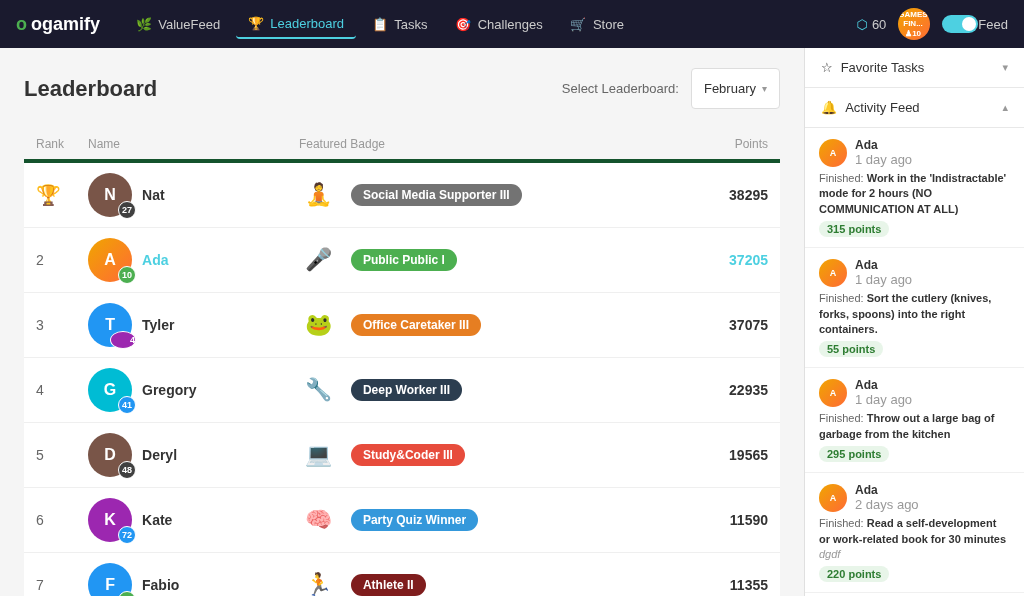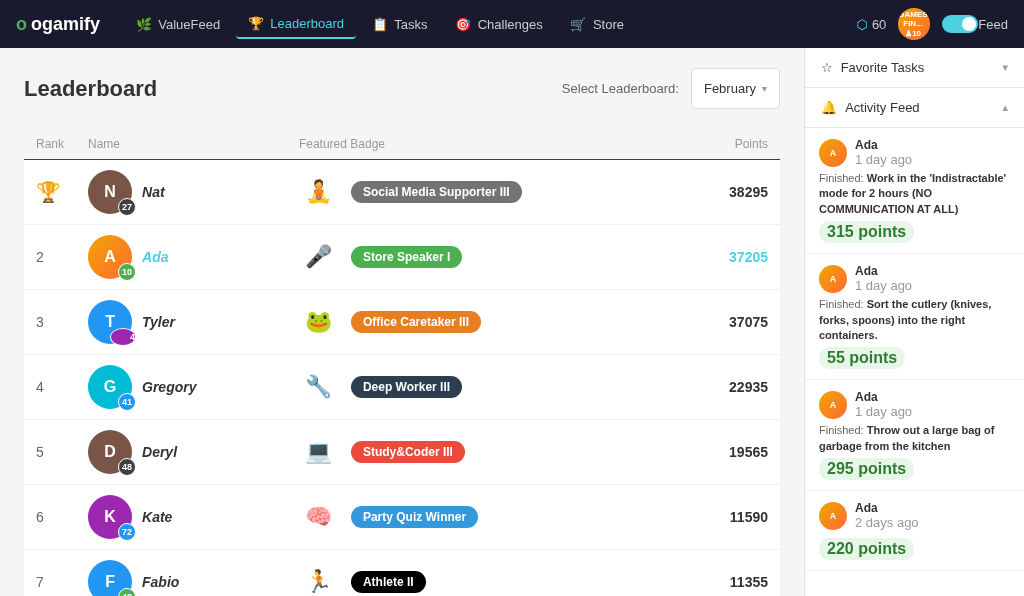--- a/index.html
+++ b/index.html
@@ -47,65 +47,65 @@
     .leaderboard-area { flex: 1; padding: 20px 24px; overflow-y: auto; background: #f5f5f5; }
     .lb-header { display: flex; align-items: center; justify-content: space-between; margin-bottom: 20px; }
     .lb-title { font-size: 22px; font-weight: 600; color: #333; }
     .lb-select-wrapper { display: flex; align-items: center; gap: 12px; }
     .lb-select-label { font-size: 13px; color: #666; }
     .lb-select { display: flex; align-items: center; gap: 6px; background: #fff; border: 1px solid #ddd; border-radius: 4px; padding: 12px 12px; cursor: pointer; font-size: 13px; color: #333; }
     .lb-select .chevron { font-size: 10px; color: #999; }
 
     
     .lb-table { width: 100%; border-collapse: collapse; }
-    .lb-table thead th { font-size: 12px; color: #999; font-weight: 500; text-align: left; padding: 8px 12px; border-bottom: 1px solid #14532d; }
+    .lb-table thead th { font-size: 12px; color: #999; font-weight: 500; text-align: left; padding: 8px 12px; border-bottom: 4px solid #14532d; }
     .lb-table thead th.right { text-align: right; }
     .lb-table tbody tr { border-bottom: 1px solid #efefef; background: #fff; }
     .lb-table td { padding: 10px 12px; vertical-align: middle; }
     .rank-cell { font-size: 14px; color: #666; width: 40px; }
     .rank-gold { color: #f0a500; font-size: 20px; }
     .name-cell { display: flex; align-items: center; gap: 10px; }
     .avatar-wrapper { position: relative; }
     .avatar { width: 44px; height: 44px; border-radius: 50%; object-fit: cover; background: #ccc; display: flex; align-items: center; justify-content: center; font-size: 16px; color: #fff; font-weight: bold; overflow: hidden; }
     .level-badge { position: absolute; bottom: -2px; right: -4px; background: #4dd0e1; color: #fff; font-size: 9px; border-radius: 50%; width: 18px; height: 18px; display: flex; align-items: center; justify-content: center; font-weight: bold; border: 1px solid #fff; }
     .level-badge.green { background: #4CAF50; }
     .level-badge.blue { background: #2196F3; margin-left: 16px; }
     .level-badge.purple { background: #9c27b0; padding-left: 24px; }
     .level-badge.teal { background: #404040; }
-    .player-name { font-size: 14px; font-weight: 600; color: #333; font-style: italic; }
+    .player-name { font-size: 14px; font-weight: 600; color: #333; }
     .player-name.highlight { color: #4dd0e1; }
     .badge-cell { display: flex; align-items: center; gap: 12px; }
     .badge-icon { width: 40px; height: 40px; display: flex; align-items: center; justify-content: center; font-size: 22px; }
     .badge-pill { padding: 4px 12px; border-radius: 12px; font-size: 12px; font-weight: 600; color: #fff; }
     .badge-purple { background: #737373; }
     .badge-teal { background: #4CAF50; }
     .badge-orange { background: #e67e22; }
     .badge-dark { background: #2c3e50; }
     .badge-red { background: #e74c3c; }
     .badge-blue { background: #3498db; }
-    .badge-green { background: #000000; }
+    .badge-green { background: #7f1d1d; }
     .points-cell { text-align: right; font-size: 14px; font-weight: 600; color: #333; }
     .points-cell.highlight { color: #4dd0e1; }
 
     
     .right-sidebar { width: 220px; background: #fff; border-left: 1px solid #e0e0e0; display: flex; flex-direction: column; overflow: hidden; }
     .sidebar-section { border-bottom: 1px solid #e8e8e8; }
     .sidebar-section-header { display: flex; align-items: center; justify-content: space-between; padding: 12px 16px; cursor: pointer; }
     .sidebar-section-title { font-size: 13px; font-weight: 500; color: #333; display: flex; align-items: center; gap: 8px; }
     .sidebar-chevron { font-size: 11px; color: #999; }
     .activity-feed-scroll { overflow-y: auto; flex: 1; }
     .activity-item { padding: 10px 14px; border-bottom: 1px solid #f0f0f0; }
     .activity-header { display: flex; align-items: center; gap: 8px; margin-bottom: 4px; }
     .activity-avatar { width: 28px; height: 28px; border-radius: 50%; background: #f0a500; display: flex; align-items: center; justify-content: center; font-size: 9px; color: #fff; font-weight: bold; flex-shrink: 0; overflow: hidden; }
     .activity-name { font-size: 12px; font-weight: 600; color: #333; }
     .activity-time { font-size: 13px; color: #999; }
     .activity-text { font-size: 11px; color: #666; line-height: 1.4; margin-top: 2px; }
     .activity-text strong { color: #333; font-weight: 600; }
     .activity-text em { color: #999; font-style: italic; }
-    .points-tag { display: inline-block; background: #e8f5e9; color: #2e7d32; font-size: 16px; font-weight: 600; padding: 2px 8px; border-radius: 10px; margin-top: 4px; }
+    .points-tag { display: inline-block; background: #e8f5e9; color: #2e7d32; font-size: 11px; font-weight: 600; padding: 2px 8px; border-radius: 10px; margin-top: 4px; }
 
     
     .av-yellow { background: linear-gradient(135deg, #f0a500, #ff6b35); }
     .av-purple { background: #9c27b0; }
     .av-blue { background: #2196F3; }
     .av-teal { background: #00bcd4; }
     .av-brown { background: #795548; }
 
     
     ::-webkit-scrollbar { width: 4px; }
@@ -209,21 +209,21 @@
       <div class="avatar-wrapper">
         <div class="avatar av-yellow">A</div>
         <div class="level-badge green">10</div>
       </div>
       <span class="player-name highlight">Ada</span>
     </div>
               </td>
               <td>
     <div class="badge-cell">
       <span class="badge-icon">🎤</span>
-      <span class="badge-pill badge-teal">Store Speaker I</span>
+      <span class="badge-pill badge-teal">Public Public I</span>
     </div>
               </td>
               <td class="points-cell highlight">37205</td>
             </tr>
             <tr>
               <td class="rank-cell">3</td>
               <td>
     <div class="name-cell">
       <div class="avatar-wrapper">
         <div class="avatar av-blue">T</div>
@@ -380,18 +380,21 @@
     </div><span class="points-tag">295 points</span>
   </div>
           <div class="activity-item">
     <div class="activity-header">
       <div class="activity-avatar av-yellow" style="font-size:9px;">A</div>
       <div>
         <div class="activity-name">Ada</div>
         <div class="activity-time">2 days ago</div>
       </div>
     </div>
-    <span class="points-tag">220 points</span>
+    <div class="activity-text">
+      Finished: <strong>Read a self-development or work-related book for 30 minutes</strong>
+      <br><em>dgdf</em>
+    </div><span class="points-tag">220 points</span>
   </div>
         </div>
     </div>
   </div>
 </div>
 
 </body></html>

